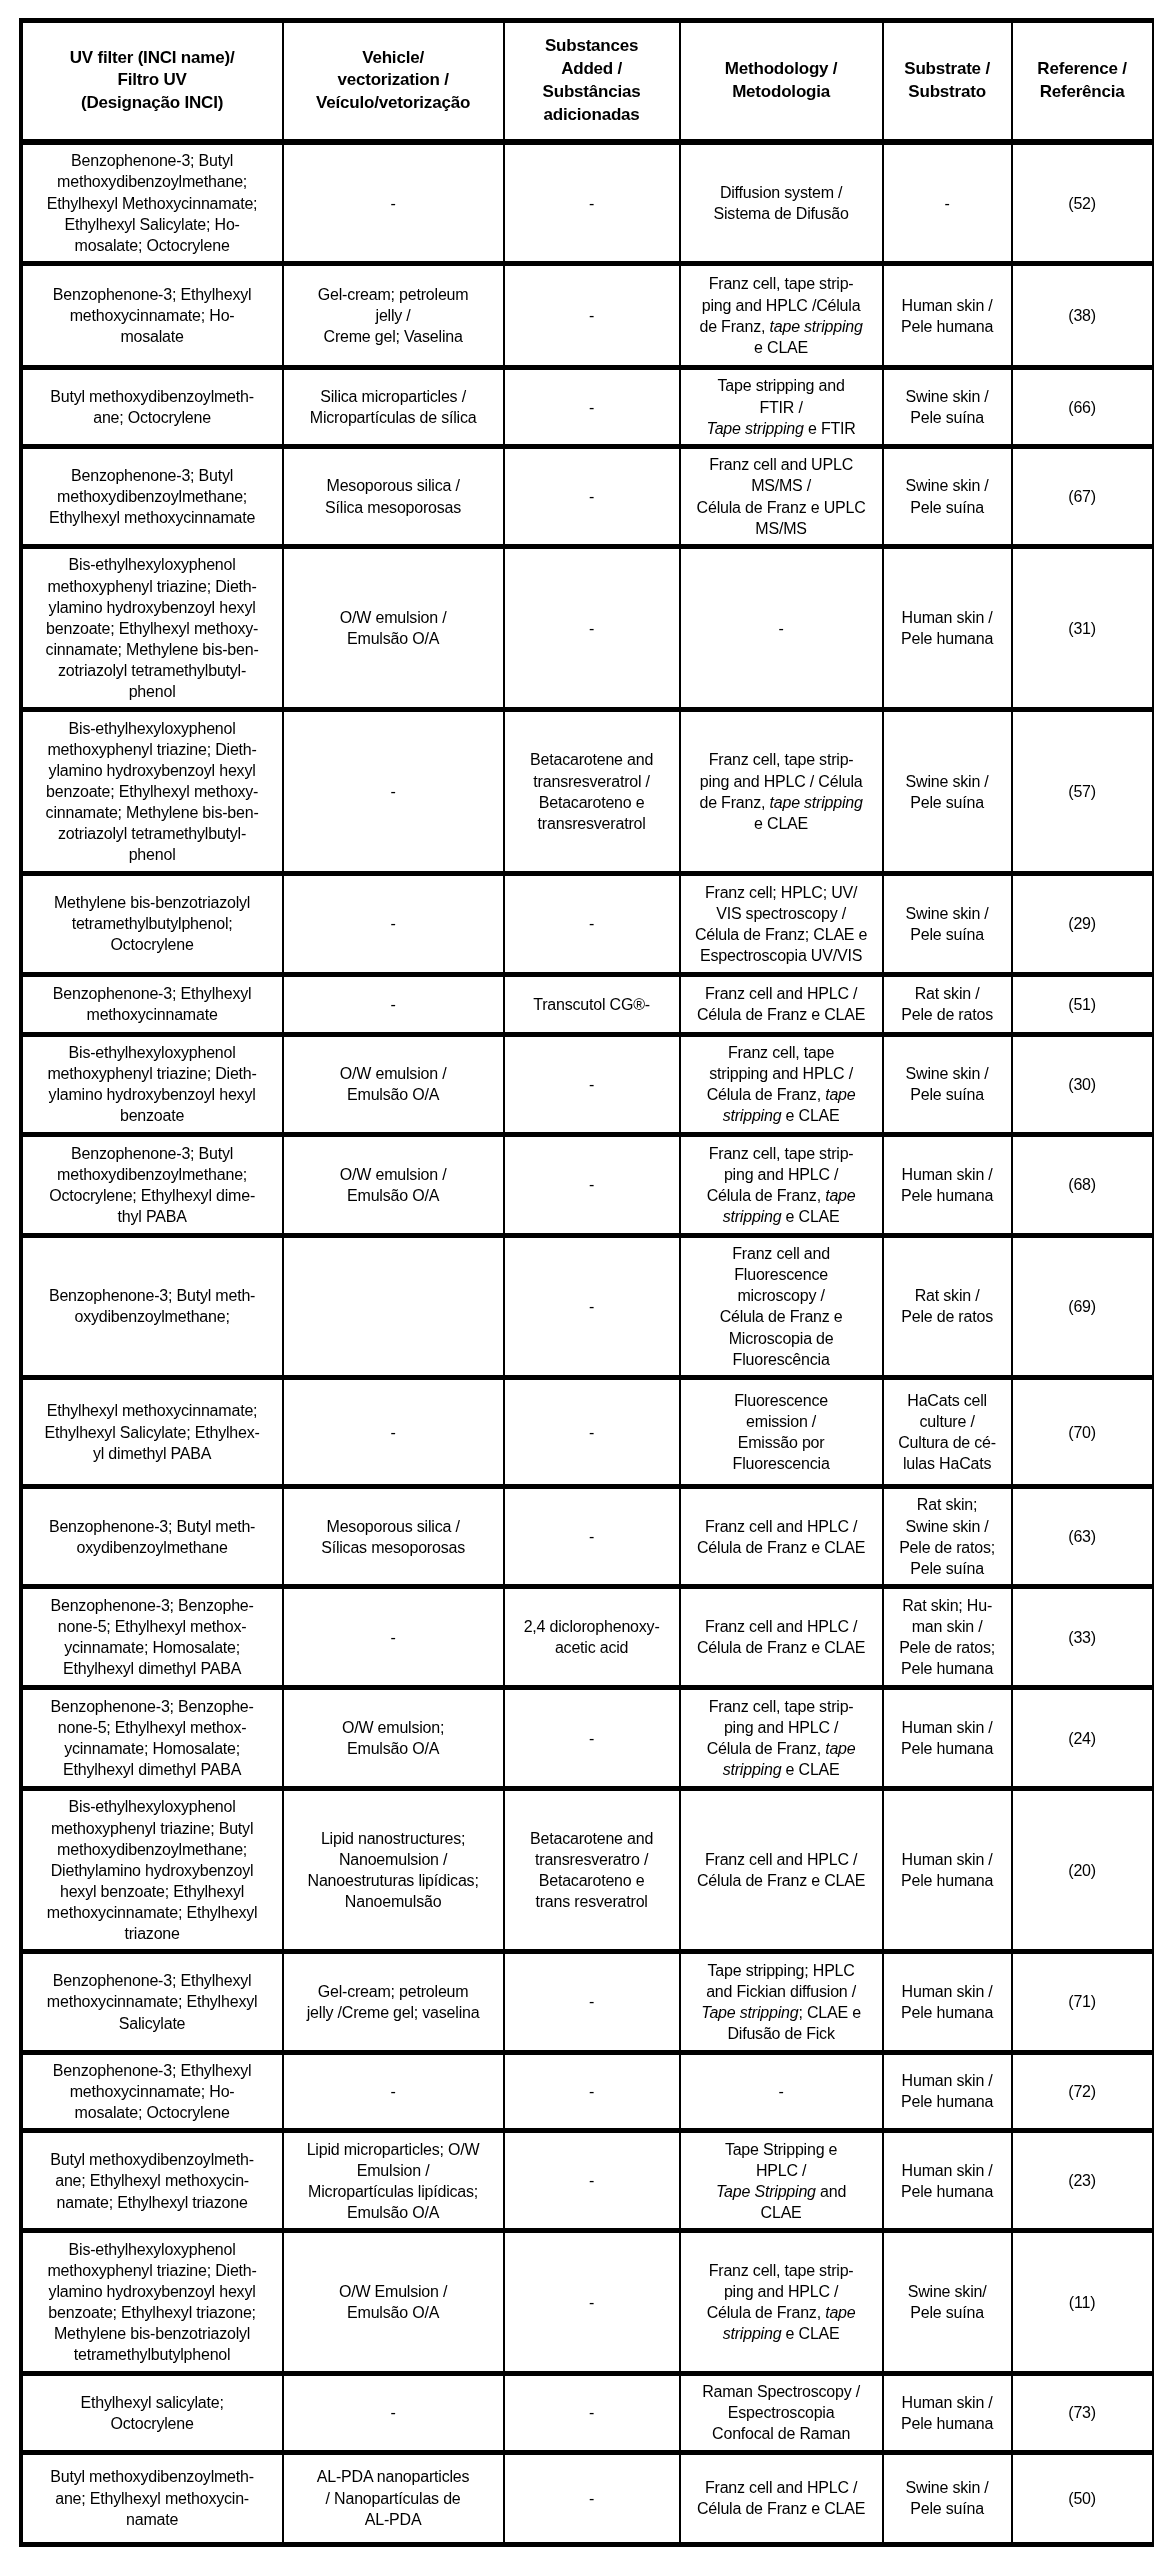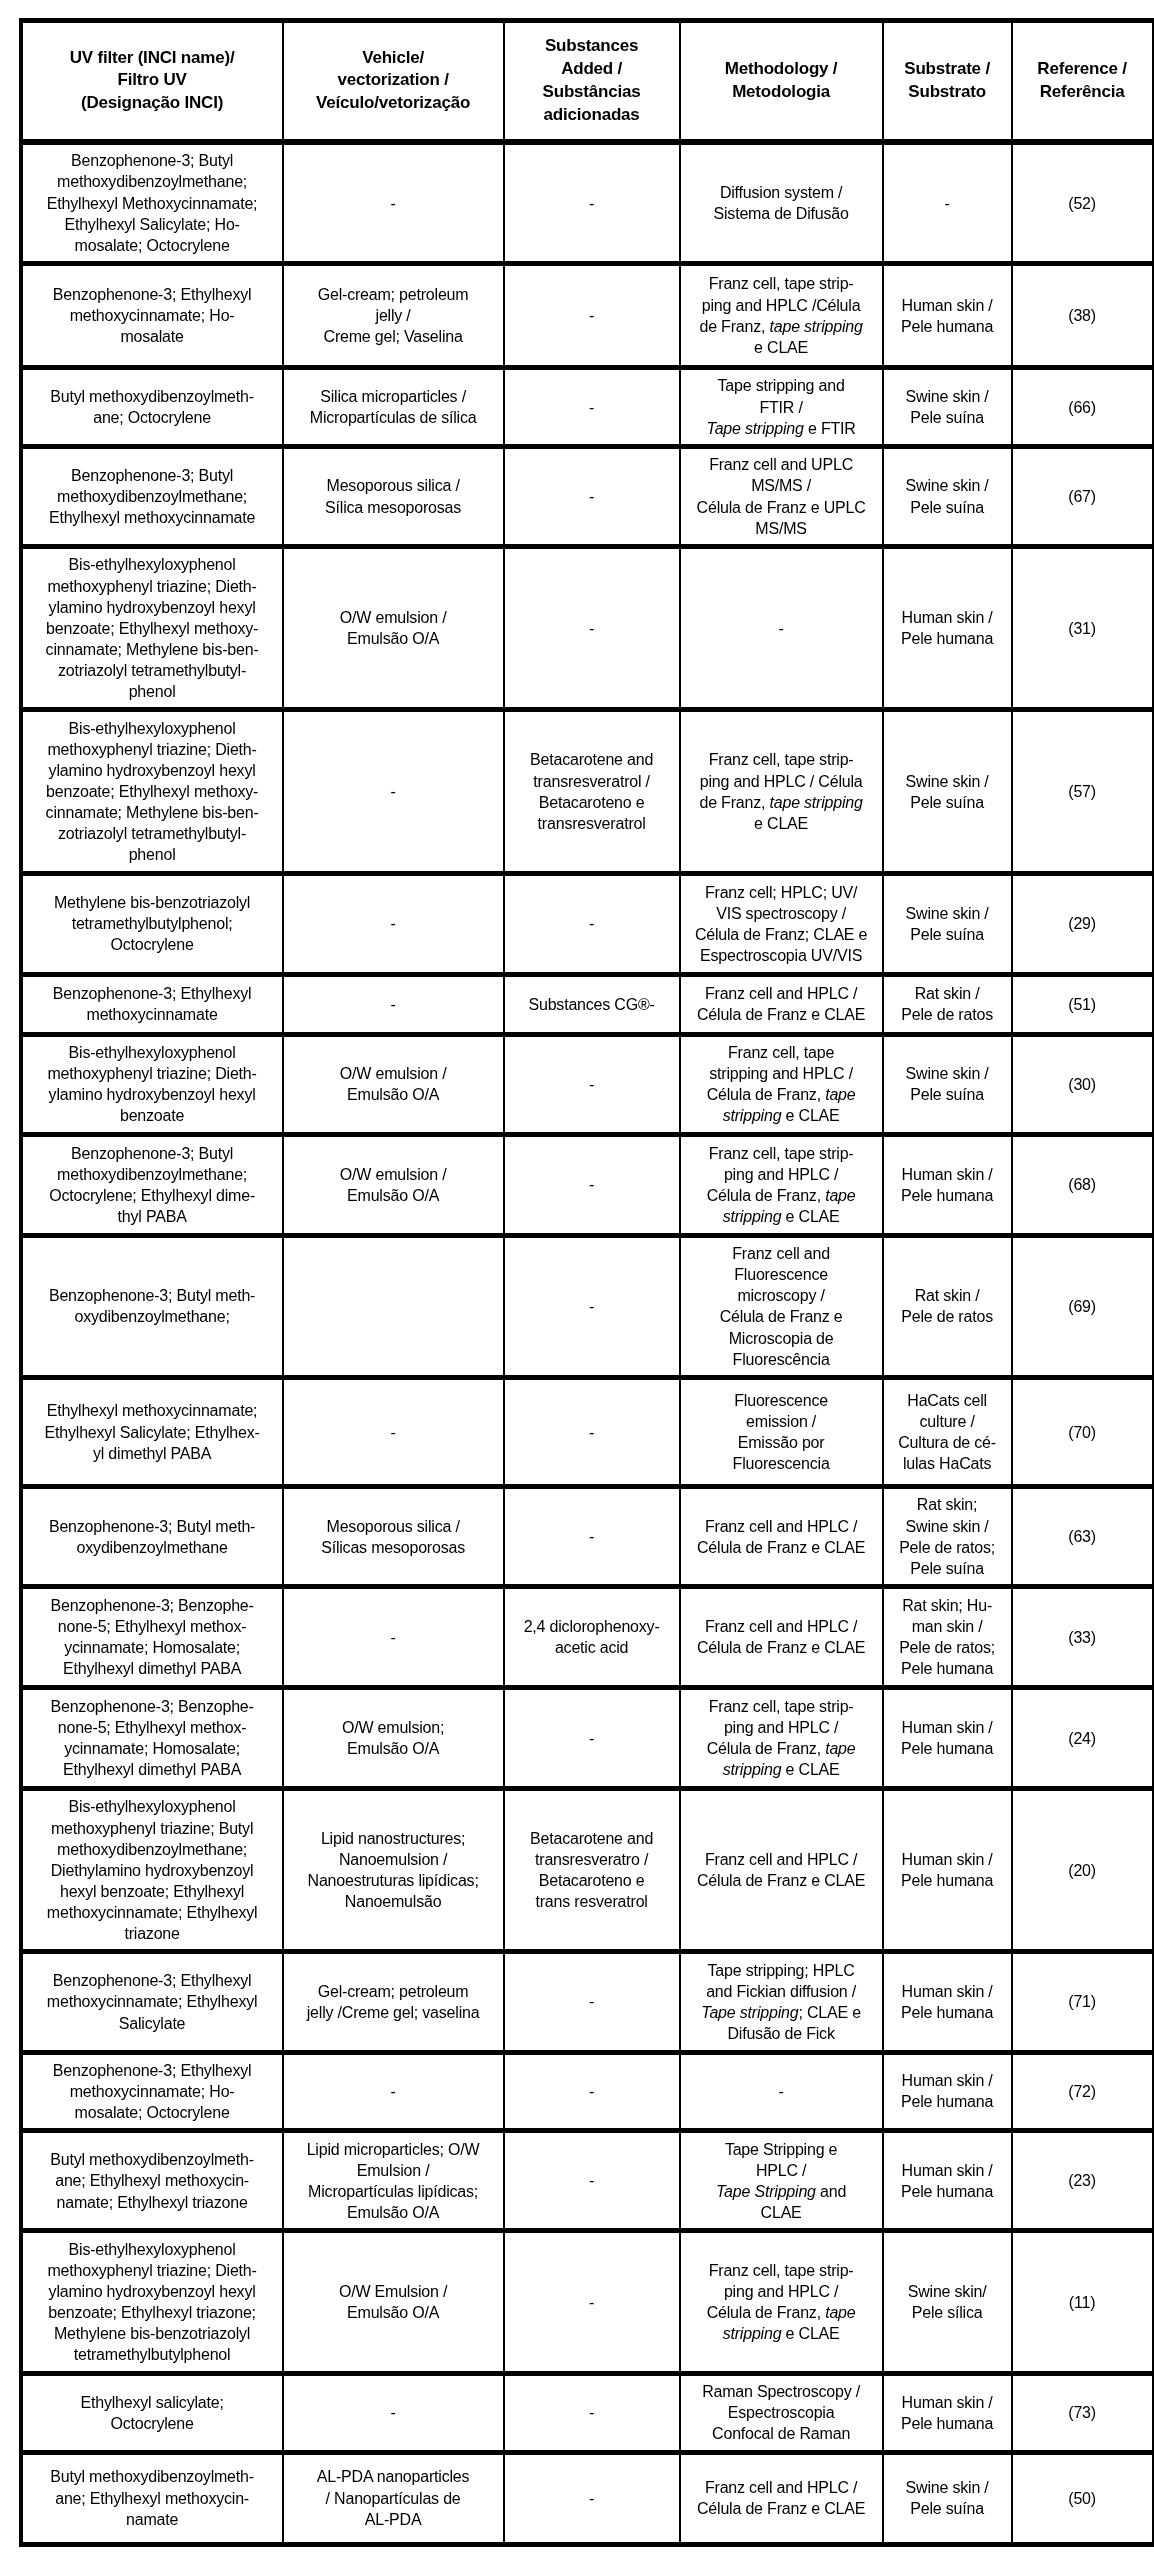--- a/index.html
+++ b/index.html
@@ -172,21 +172,21 @@
 Célula de Franz; CLAE e
 Espectroscopia UV/VIS</td>
         <td>Swine skin /
 Pele suína</td>
         <td>(29)</td>
       </tr>
       <tr style="height: 60px;">
         <td>Benzophenone-3; Ethylhexyl
 methoxycinnamate</td>
         <td>-</td>
-        <td>Substances CG®-</td>
+        <td>Transcutol CG®-</td>
         <td>Franz cell and HPLC /
 Célula de Franz e CLAE</td>
         <td>Rat skin /
 Pele de ratos</td>
         <td>(51)</td>
       </tr>
       <tr style="height: 92px;">
         <td>Bis-ethylhexyloxyphenol
 methoxyphenyl triazine; Dieth-
 ylamino hydroxybenzoyl hexyl
@@ -368,21 +368,21 @@
 Methylene bis-benzotriazolyl
 tetramethylbutylphenol</td>
         <td>O/W Emulsion /
 Emulsão O/A</td>
         <td>-</td>
         <td>Franz cell, tape strip-
 ping and HPLC /
 Célula de Franz, <i>tape
 stripping</i> e CLAE</td>
         <td>Swine skin/
-Pele sílica</td>
+Pele suína</td>
         <td>(11)</td>
       </tr>
       <tr style="height: 68px;">
         <td>Ethylhexyl salicylate;
 Octocrylene</td>
         <td>-</td>
         <td>-</td>
         <td>Raman Spectroscopy /
 Espectroscopia
 Confocal de Raman</td>

